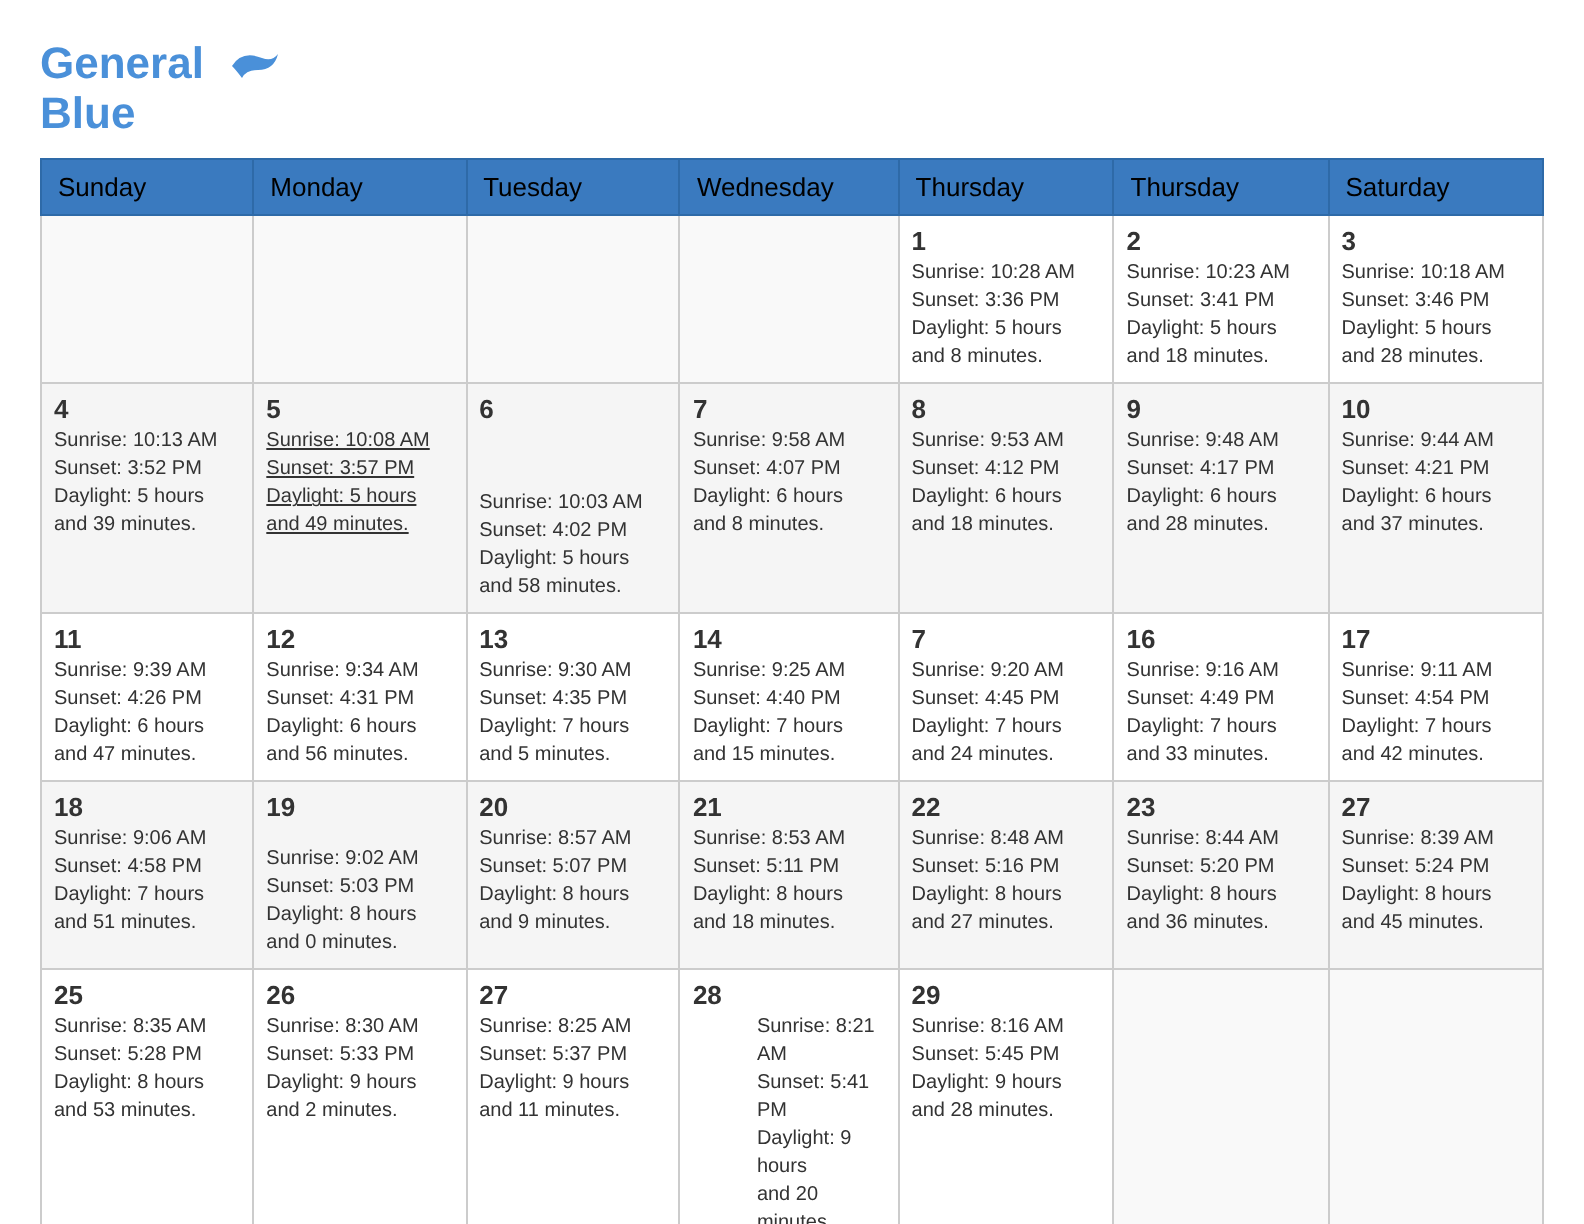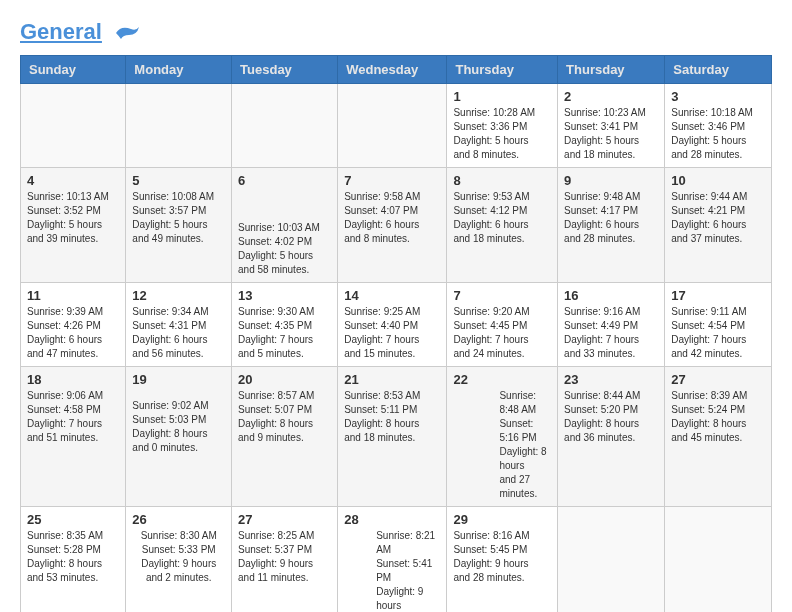--- a/index.html
+++ b/index.html
@@ -21,21 +21,20 @@
       align-items: center;
     }
     .logo-text {
       font-size: 22px;
       font-weight: bold;
       color: #333;
       line-height: 1.1;
     }
     .logo-text span {
       color: #4a90d9;
-      text-decoration: underline;
     }
     .logo-bird {
       width: 30px;
       height: 24px;
       margin-left: 2px;
     }
     .title-block {
       text-align: right;
     }
     .month-year {
@@ -46,23 +45,23 @@
     .location {
       font-size: 16px;
       color: #555;
     }
     table {
       width: 100%;
       border-collapse: collapse;
     }
     thead tr th {
       background-color: #3a7abf;
-      color: #e5e5e5;
+      color: #000000;
       font-size: 13px;
-      font-weight: bold;
+      font-weight: normal;
       padding: 6px 8px;
       text-align: left;
       border: 1px solid #2e6aa8;
     }
     tbody tr td {
       border: 1px solid #ccc;
       vertical-align: top;
       padding: 5px 6px;
       width: 113px;
       min-height: 80px;
@@ -93,20 +92,21 @@
 
 <div class="header">
   <div class="logo">
     <div>
       <div class="logo-text">
         <span>General</span>
         <svg class="logo-bird" viewBox="0 0 30 24" style="display:inline-block;vertical-align:middle;margin-left:3px;">
           <path d="M5 12 Q10 4 20 8 Q25 10 28 6 Q26 14 18 14 Q12 14 10 18 Q7 14 5 12Z" fill="#4a90d9"></path>
         </svg>
       </div>
+      <div class="logo-text"><span style="color:#4a90d9;">Blue</span></div>
     </div>
   </div>
   <div class="title-block">
     <div class="month-year"></div>
     <div class="location"></div>
   </div>
 </div>
 
 <table>
   <thead>
@@ -151,21 +151,21 @@
       <tr>
         <td>
           <span class="day-number">4</span>
           <div class="day-info" style="white-space: pre-line;">Sunrise: 10:13 AM
 Sunset: 3:52 PM
 Daylight: 5 hours
 and 39 minutes.</div>
         </td>
         <td>
           <span class="day-number">5</span>
-          <div class="day-info" style="white-space: pre-line;">Sunrise: 10:08 AM
+          <div class="day-info" style="white-space: pre-line; text-decoration: underline;">Sunrise: 10:08 AM
 Sunset: 3:57 PM
 Daylight: 5 hours
 and 49 minutes.</div>
         </td>
         <td>
           <span class="day-number">6</span>
           <div class="day-info" style="white-space: pre-line; margin-top: 33px;">Sunrise: 10:03 AM
 Sunset: 4:02 PM
 Daylight: 5 hours
 and 58 minutes.</div>
@@ -274,21 +274,21 @@
         </td>
         <td>
           <span class="day-number">21</span>
           <div class="day-info" style="white-space: pre-line;">Sunrise: 8:53 AM
 Sunset: 5:11 PM
 Daylight: 8 hours
 and 18 minutes.</div>
         </td>
         <td>
           <span class="day-number">22</span>
-          <div class="day-info" style="white-space: pre-line; margin-left: 46px;">Sunrise: 8:48 AM
+          <div class="day-info" style="white-space: pre-line;">Sunrise: 8:48 AM
 Sunset: 5:16 PM
 Daylight: 8 hours
 and 27 minutes.</div>
         </td>
         <td>
           <span class="day-number">23</span>
           <div class="day-info" style="white-space: pre-line;">Sunrise: 8:44 AM
 Sunset: 5:20 PM
 Daylight: 8 hours
 and 36 minutes.</div>
@@ -304,21 +304,21 @@
       <tr>
         <td>
           <span class="day-number">25</span>
           <div class="day-info" style="white-space: pre-line;">Sunrise: 8:35 AM
 Sunset: 5:28 PM
 Daylight: 8 hours
 and 53 minutes.</div>
         </td>
         <td>
           <span class="day-number">26</span>
-          <div class="day-info" style="white-space: pre-line; text-align: center;">Sunrise: 8:30 AM
+          <div class="day-info" style="white-space: pre-line;">Sunrise: 8:30 AM
 Sunset: 5:33 PM
 Daylight: 9 hours
 and 2 minutes.</div>
         </td>
         <td>
           <span class="day-number">27</span>
           <div class="day-info" style="white-space: pre-line;">Sunrise: 8:25 AM
 Sunset: 5:37 PM
 Daylight: 9 hours
 and 11 minutes.</div>

